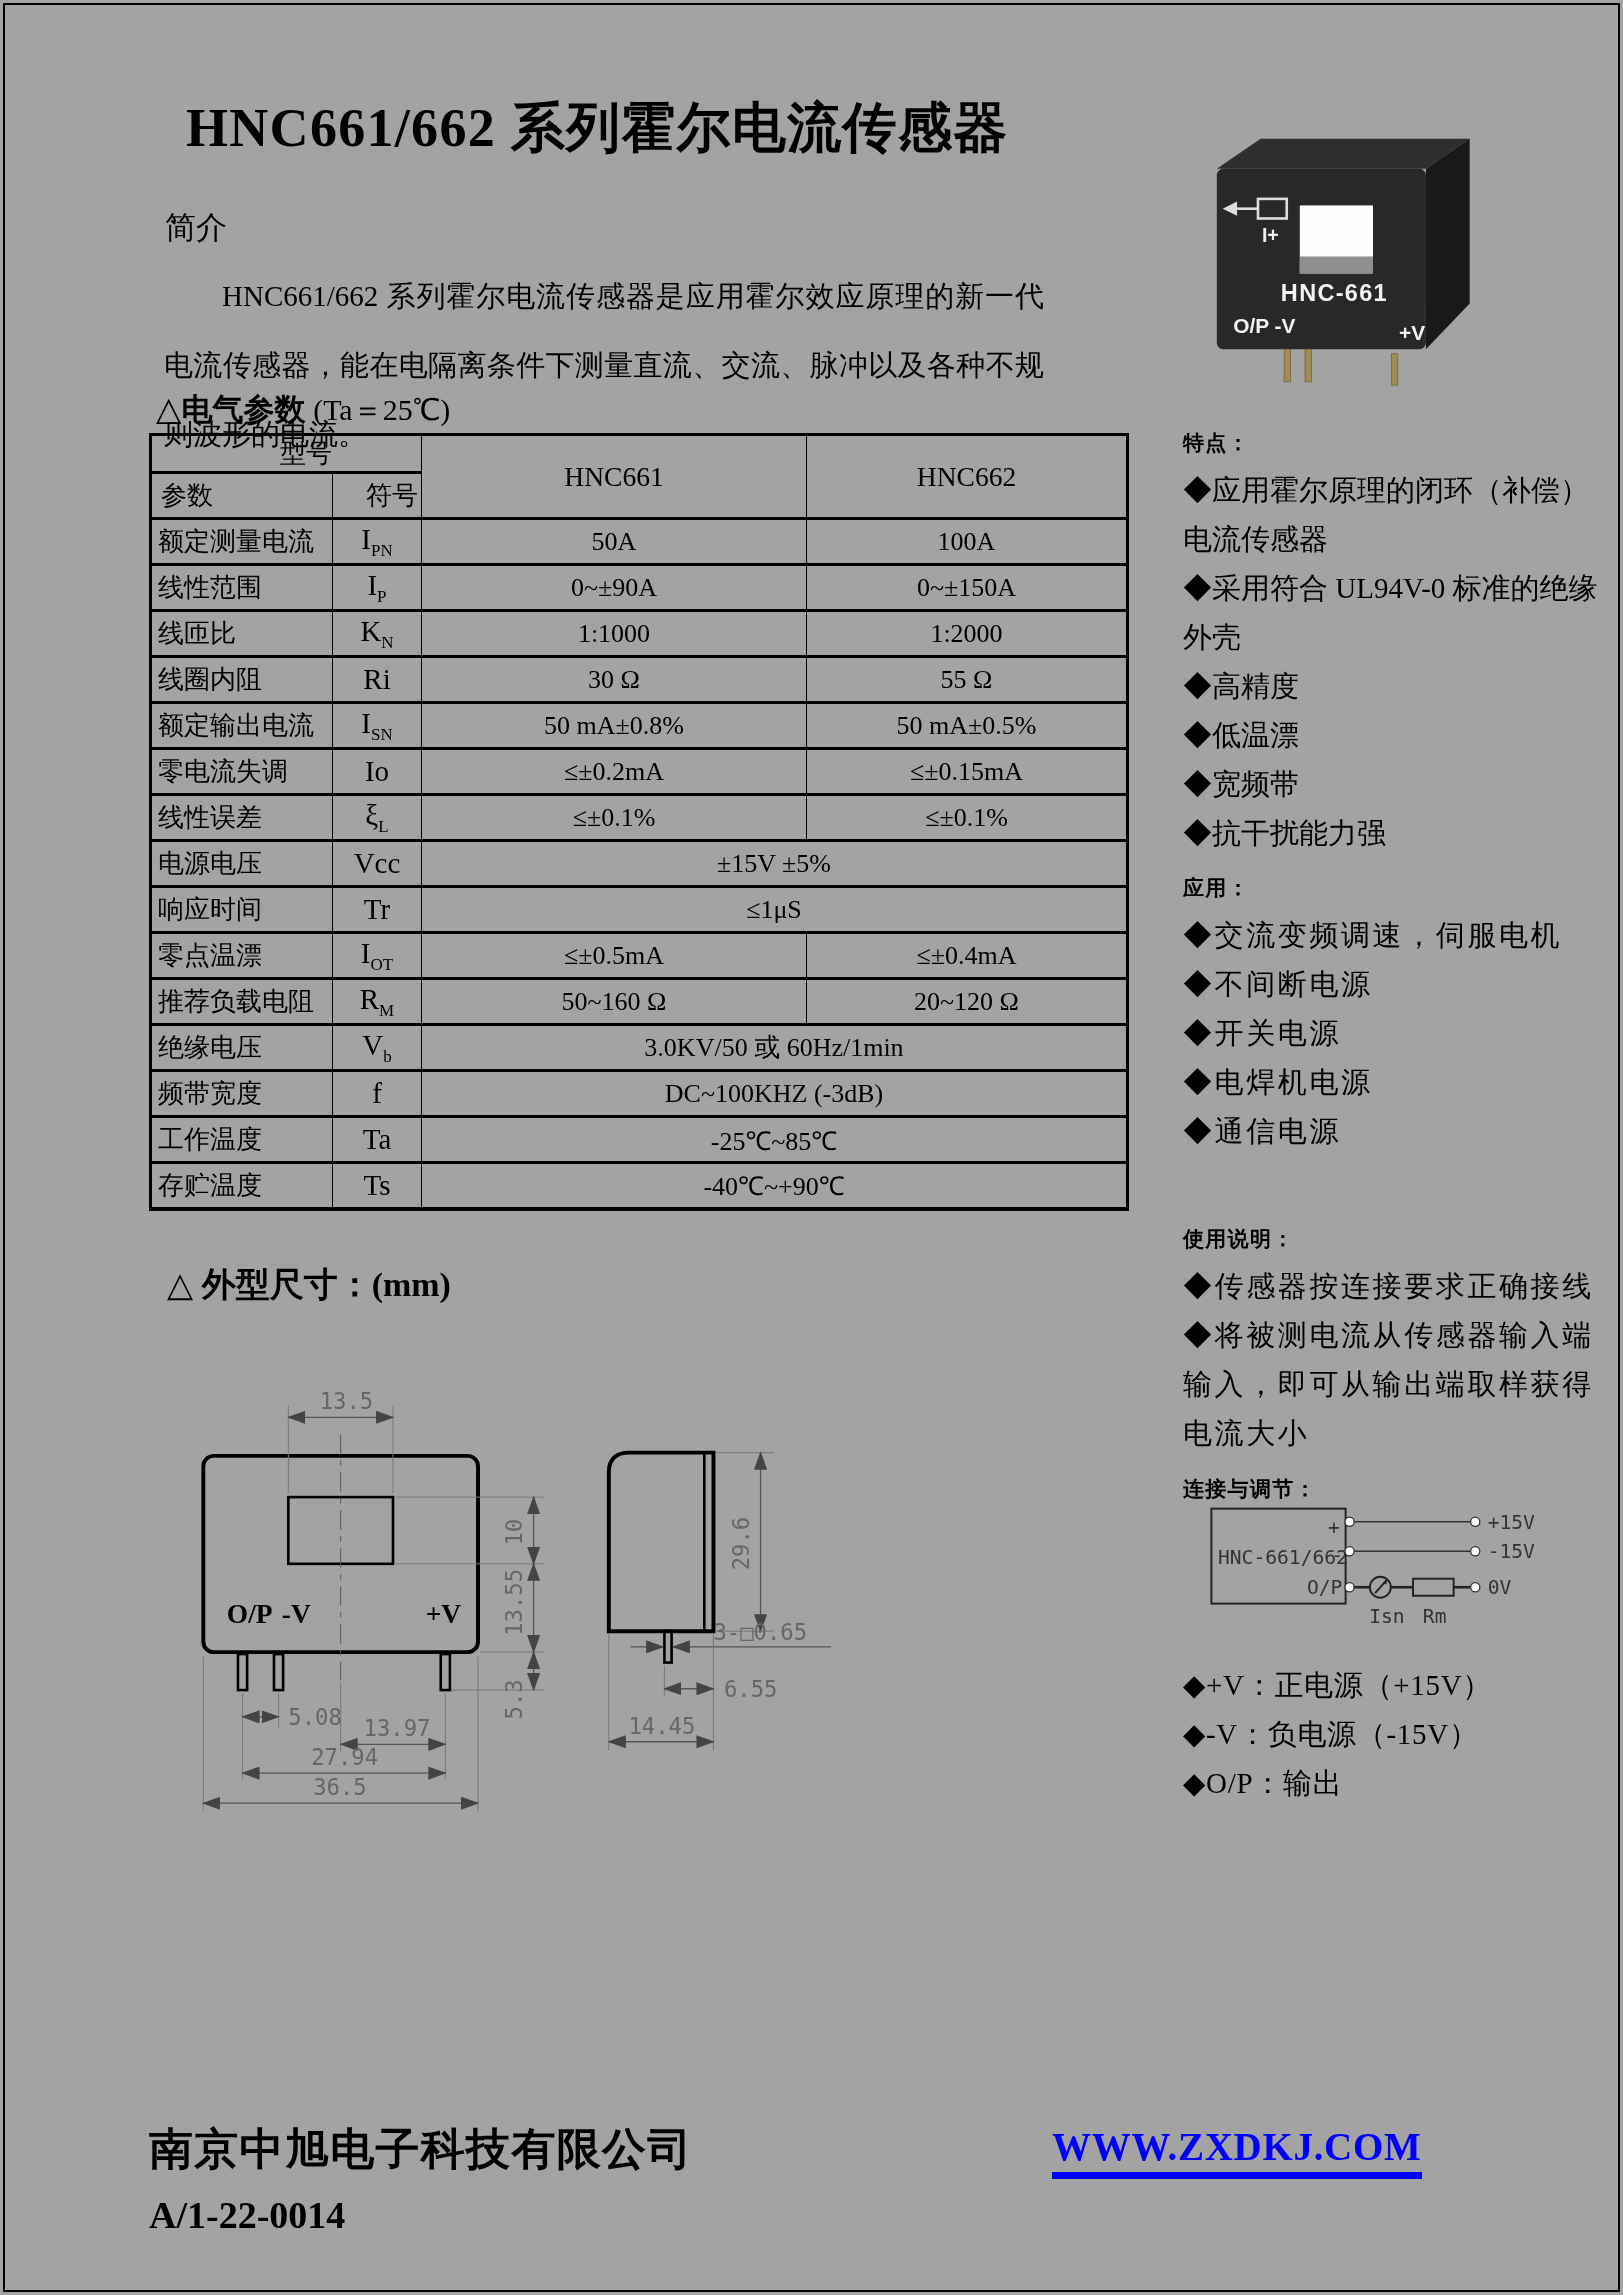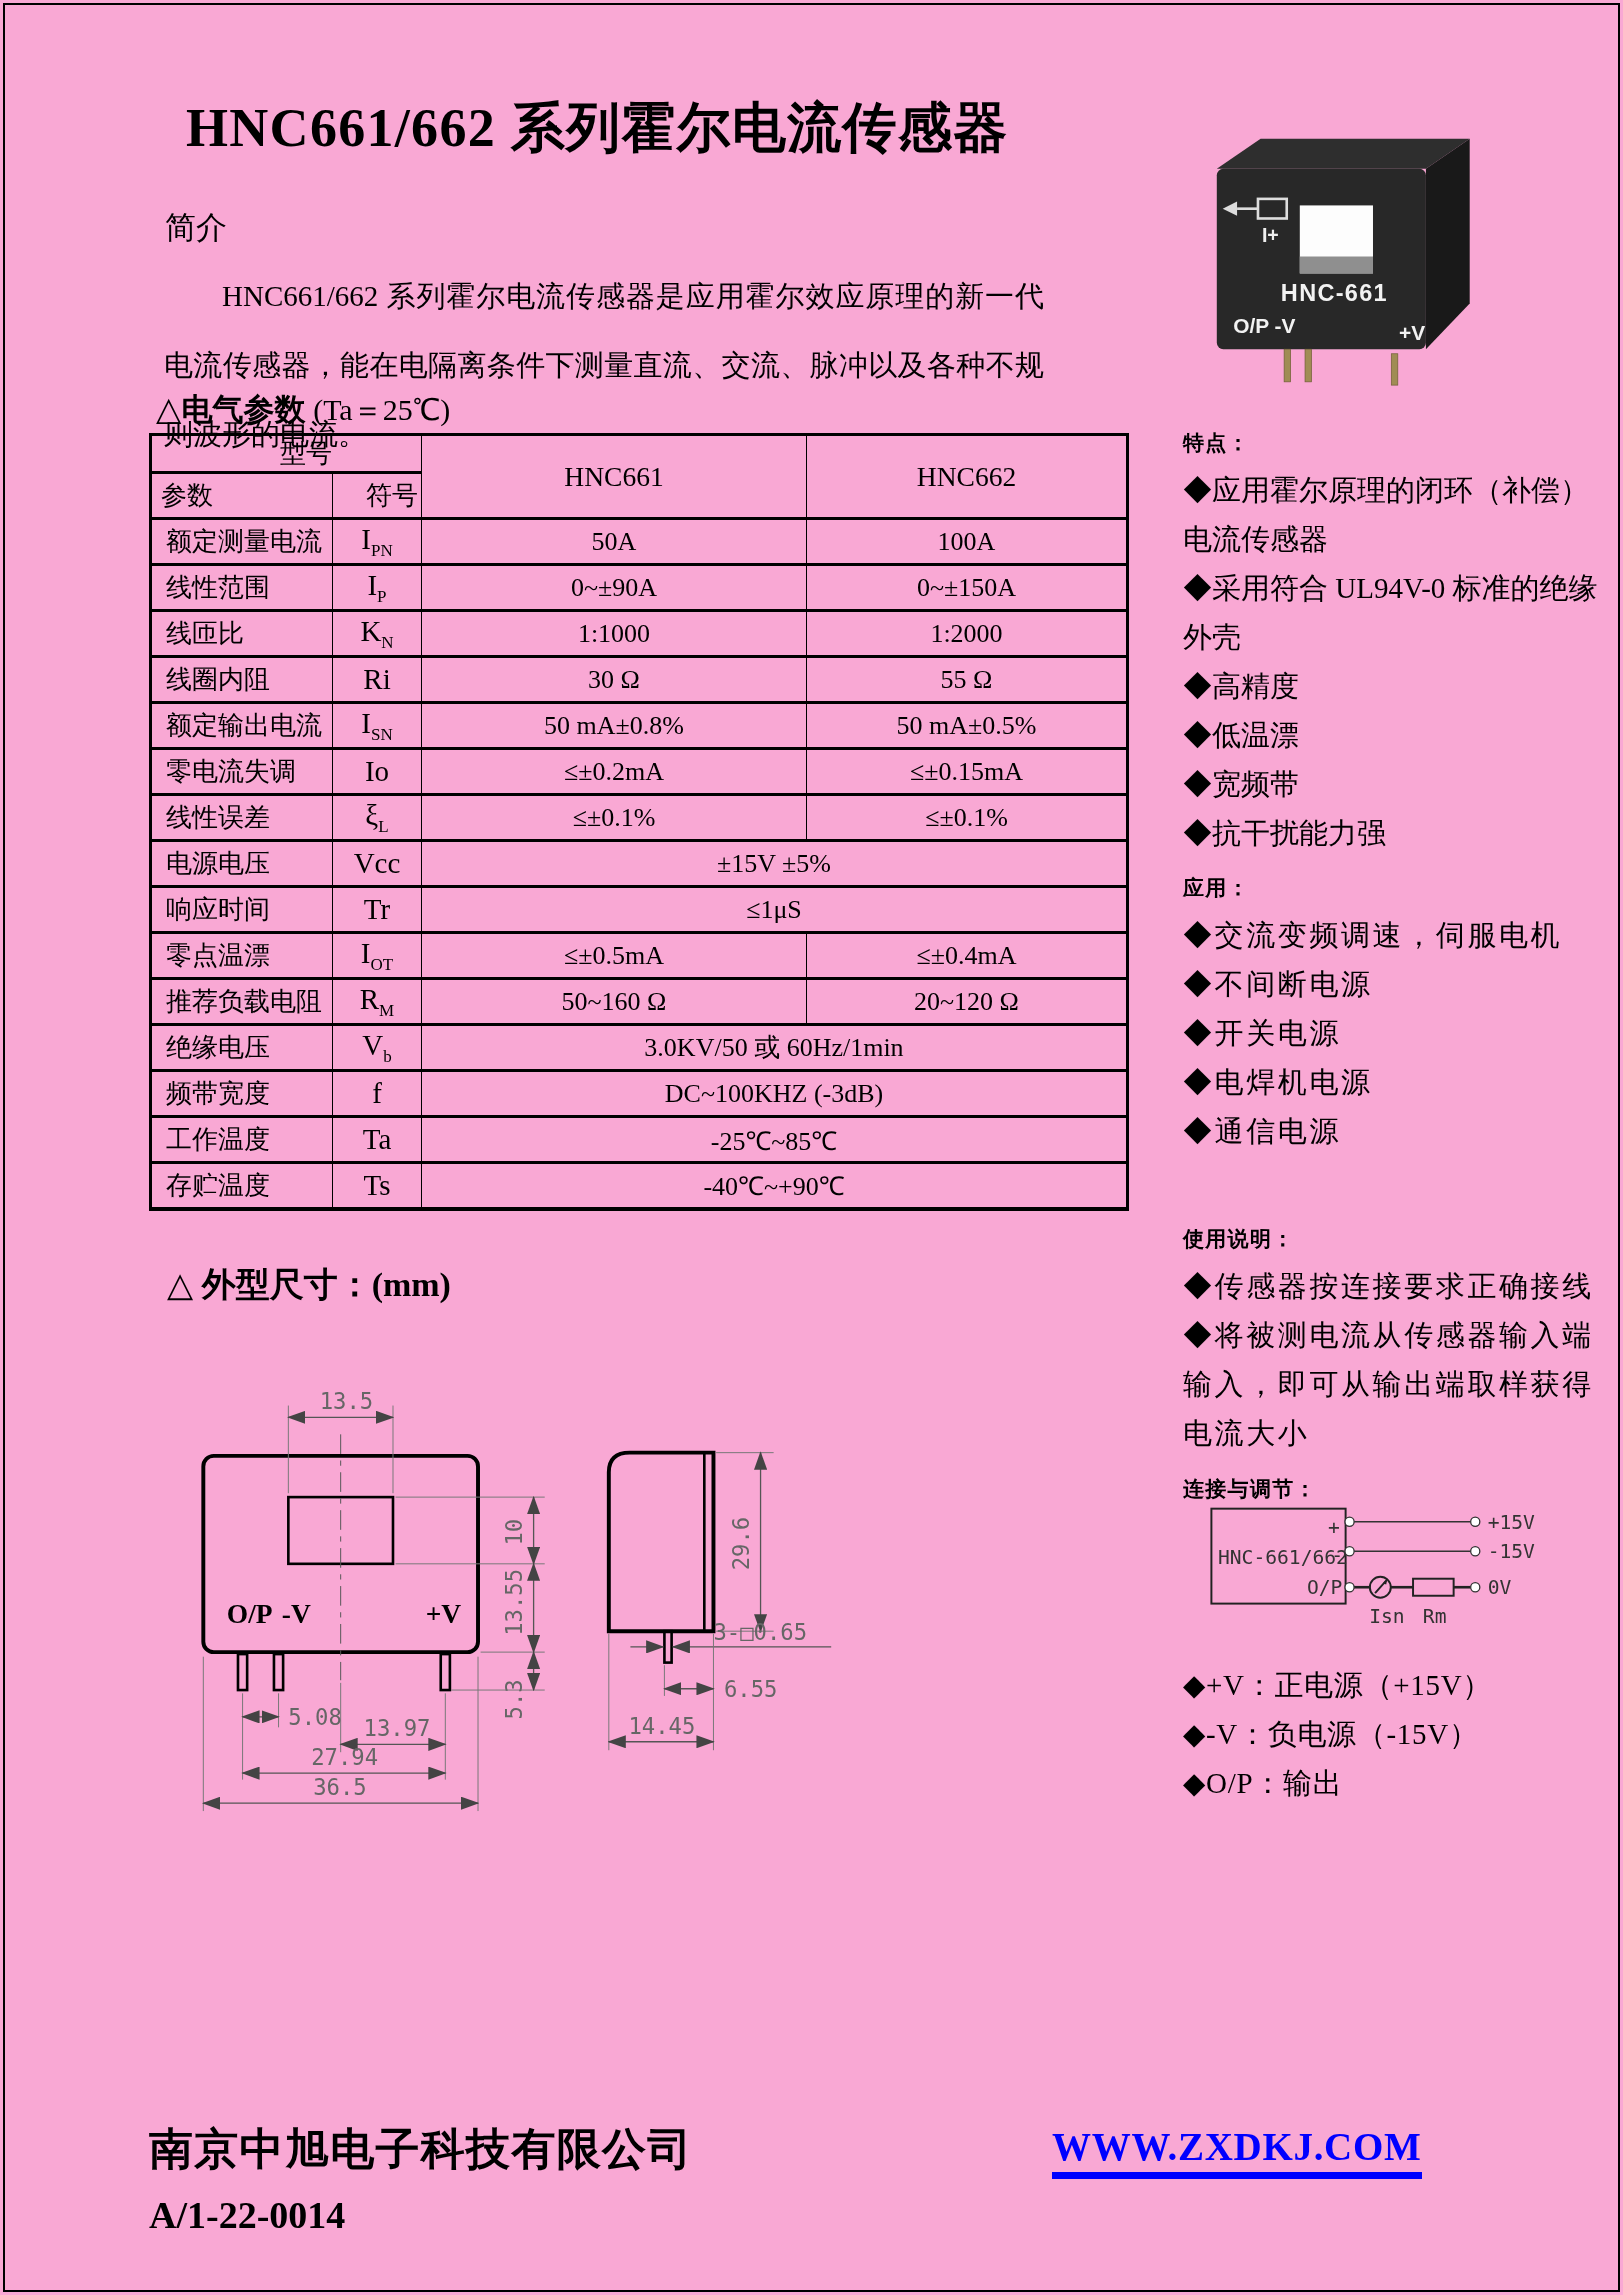--- a/index.html
+++ b/index.html
@@ -1,17 +1,17 @@
 <!DOCTYPE html>
 <html style="font-size:10.5px"><head>
 <meta charset="utf-8">
 <style>
   html,body { margin:0; padding:0; background:#888; }
   .page {
-    position:relative; width:1623px; height:2295px; background:#f9a8d4;
+    position:relative; width:1623px; height:2295px; background:#a3a3a3;
     font-family:"Liberation Serif", serif; color:#000; overflow:hidden;
     margin:0 auto;
   }
   .frame { position:absolute; inset:3.3px; border:2px solid #000; pointer-events:none; }
 
   .doc-title {
     position:absolute; left:186px; top:92px; font-size:54px; font-weight:bold;
     letter-spacing:1.3px; white-space:nowrap;
   }
 
@@ -41,21 +41,21 @@
     overflow:hidden;
   }
   .t-elec { border:3.3px solid #000; border-bottom-width:4.6px; }
   .t-elec tr.h1 th { height:34px; }
   .t-elec tr.h2 th { height:43px; }
   .t-elec tbody tr { height:46px; }
   .t-elec .corner-top { text-align:center; padding-left:39px; font-size:26px;margin-top:44px; }
   .t-elec .model-h { text-align:center; font-size:27.5px; }
   .t-elec .corner-param { text-align:left; padding-left:9px; }
   .t-elec .corner-sym { text-align:center;padding-left:30px; }
-  .t-elec td.c-param { text-align:left; padding-left:14px; }
+  .t-elec td.c-param { text-align:left; padding-left:6px; }
   .t-elec td.c-sym { text-align:center; font-size:29px; }
   .t-elec td.c-sym sub { font-size:17px; }
   .t-elec td.c-val { text-align:center; }
 
   .svg-abs { position:absolute; }
 
   .sb { position:absolute; left:1183px; width:419px; font-size:29px; }
   .sb-h { font-weight:bold; font-size:21px; line-height:46px; letter-spacing:1.3px; }
   .b-item { line-height:49px; }
   .sb.ls4 .b-item { letter-spacing:2.6px; }

